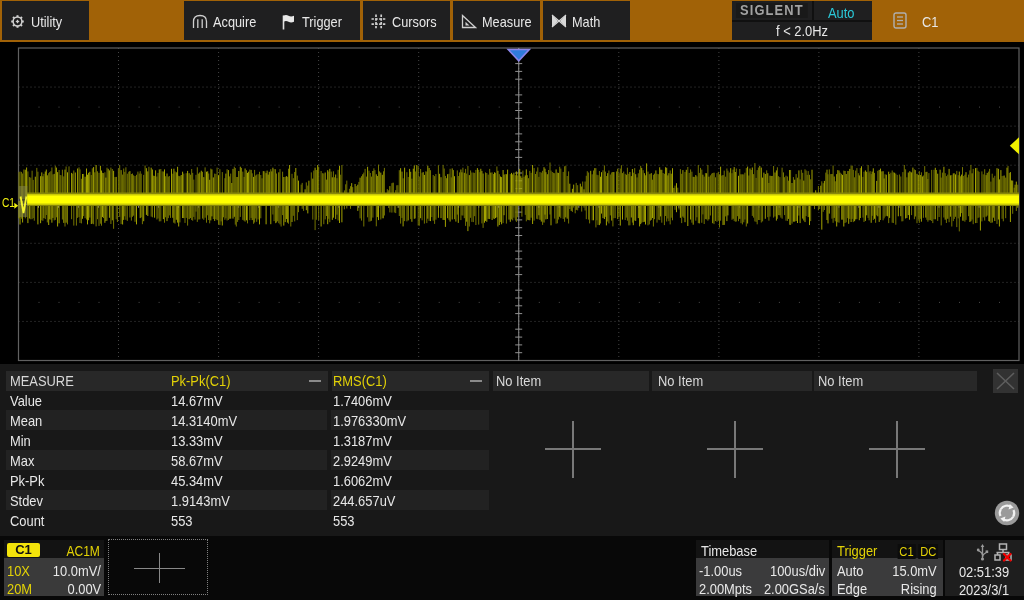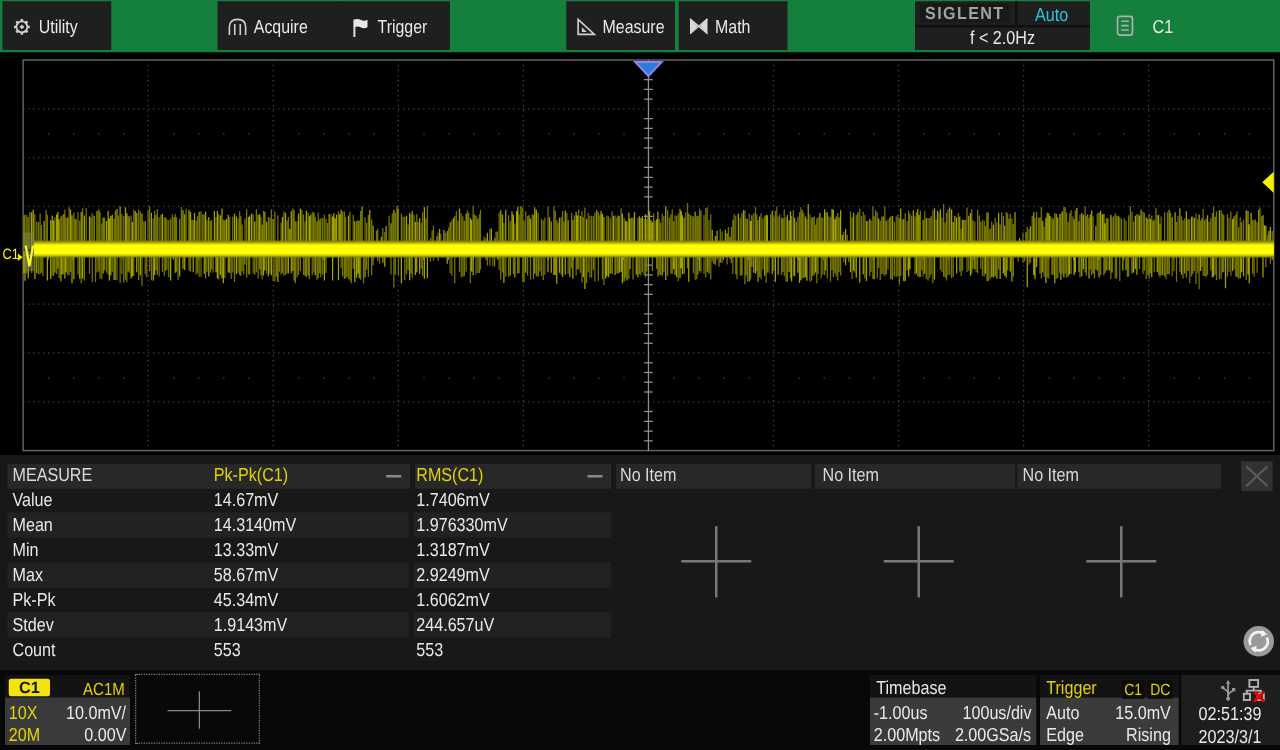--- a/index.html
+++ b/index.html
@@ -7,21 +7,21 @@
     font-family:"Liberation Sans", sans-serif; }
   .abs { position:absolute; }
   #root { position:relative; width:1024px; height:600px; background:#060606; will-change:transform; transform:translateZ(0); }
   .t  { position:absolute; font-size:15px; color:#e8e8e8; white-space:nowrap;
         transform:scaleX(0.86); transform-origin:0 0; line-height:17px; }
   .tr { transform-origin:100% 0; }
   .tc { transform-origin:50% 0; }
   .yel { color:#e3d206; }
 
   
-  #topbar { position:absolute; left:0; top:0; width:1024px; height:42px; background:#15803d; }
+  #topbar { position:absolute; left:0; top:0; width:1024px; height:42px; background:#a16207; }
   .mbox { position:absolute; top:1px; height:39px; background:#1f1f20; }
   .mico { position:absolute; left:8px; top:13px; }
   .mlab { position:absolute; left:29px; top:13px; font-size:15px; color:#e8e8e8;
           transform:scaleX(0.85); transform-origin:0 0; line-height:16px; }
 
   #sigblock { position:absolute; left:732px; top:1px; width:140px; height:39px; background:#1f1f20; }
   #siglogo { position:absolute; left:4px; top:2px; width:78px; height:15px; background:#191919;
      color:#a2a2a2; font-weight:bold; font-size:14px; letter-spacing:1.2px; text-align:center;
      line-height:15px; transform:scaleX(0.92); transform-origin:0 50%; }
   #autolab { position:absolute; left:96px; top:2.5px; color:#2bc8d8; font-size:15px;
@@ -71,35 +71,46 @@
             <line x1="3.05" y1="11.95" x2="4.3" y2="10.7"></line>
               <line x1="10.7" y1="4.3" x2="11.95" y2="3.05"></line>
           </g>
           <g stroke-width="1.3">
             <line x1="7.5" y1="5.8" x2="7.5" y2="9.2"></line>
               <line x1="5.8" y1="7.5" x2="9.2" y2="7.5"></line>
           </g>
         </g>
       </svg>
     </div>
-    <div class="mbox" style="left:174px; width:101px;">
+    <div class="mbox" style="left:184px; width:101px;">
         <span class="mlab">Acquire</span>
       <svg class="mico" width="16" height="15" viewBox="0 0 16 15">
         <g fill="none" stroke="#cfcfcf" stroke-width="1.3">
           <path d="M1.5 14V7.5 Q1.5 1.5 8 1.5 Q14.5 1.5 14.5 7.5 V14"></path>
           <path d="M5.8 14V5.2"></path>
             <path d="M10.2 14V5.2"></path>
         </g>
       </svg>
     </div>
     <div class="mbox" style="left:273px; width:87px;">
         <span class="mlab">Trigger</span>
       <svg class="mico" width="15" height="16" viewBox="0 0 15 16">
         <path d="M2.5 1.5 L2.5 15.5" stroke="#e0e0e0" stroke-width="1.6"></path>
         <path d="M2.5 1.8 Q5 0.4 7.5 1.8 Q10 3.2 13 1.8 L13 7.8 Q10 9.2 7.5 7.8 Q5 6.4 2.5 7.8 Z" fill="#e8e8e8"></path>
+      </svg>
+    </div>
+    <div class="mbox" style="left:363px; width:87px;">
+        <span class="mlab">Cursors</span>
+      <svg class="mico" width="15" height="15" viewBox="0 0 15 15">
+        <g stroke="#cfcfcf" stroke-width="1.7" fill="none" stroke-dasharray="2.4 1.4">
+          <line x1="5" y1="0.5" x2="5" y2="14.5"></line>
+          <line x1="10.2" y1="0.5" x2="10.2" y2="14.5"></line>
+          <line x1="0.5" y1="5" x2="14.5" y2="5"></line>
+          <line x1="0.5" y1="10.2" x2="14.5" y2="10.2"></line>
+        </g>
       </svg>
     </div>
     <div class="mbox" style="left:453px; width:87px;">
         <span class="mlab">Measure</span>
       <svg class="mico" width="16" height="15" viewBox="0 0 16 15">
         <path d="M1.5 13.5 L14.5 13.5 L1.5 1.5 Z" fill="none" stroke="#cfcfcf" stroke-width="1.3"></path>
         <path d="M4.5 11.5 L8.5 11.5 L4.5 7.8 Z" fill="#cfcfcf"></path>
       </svg>
     </div>
     <div class="mbox" style="left:543px; width:87px;">

